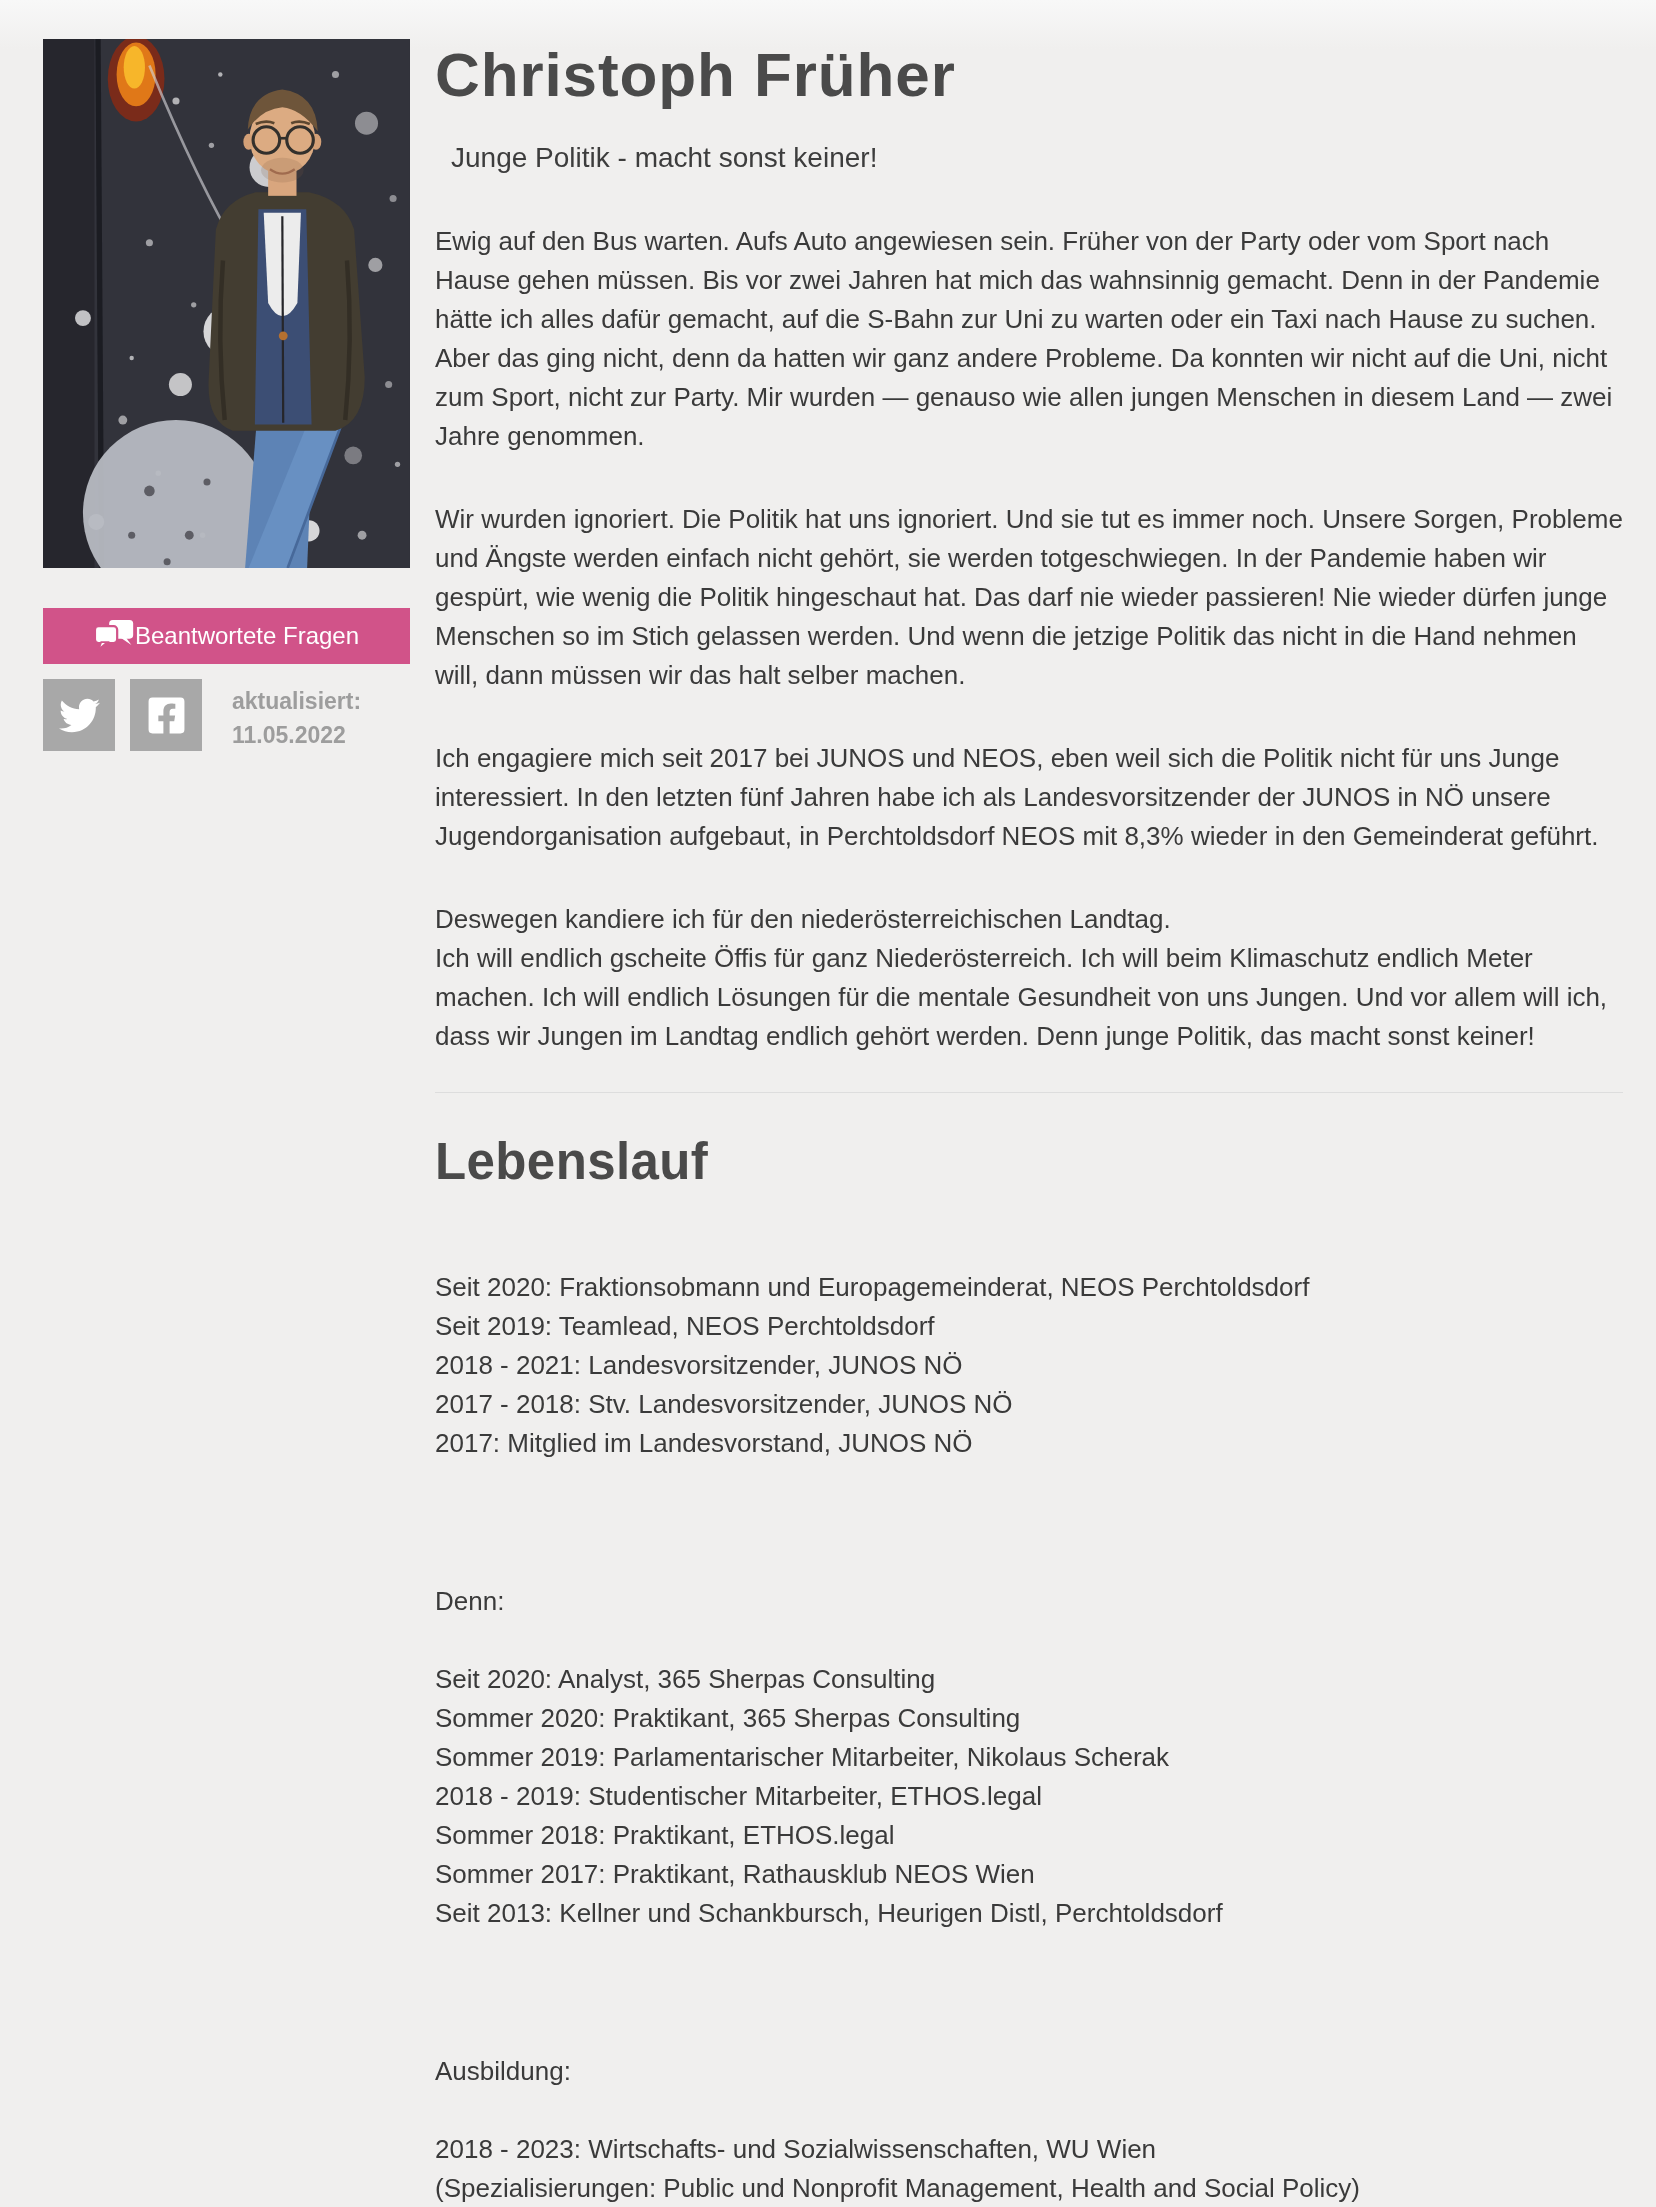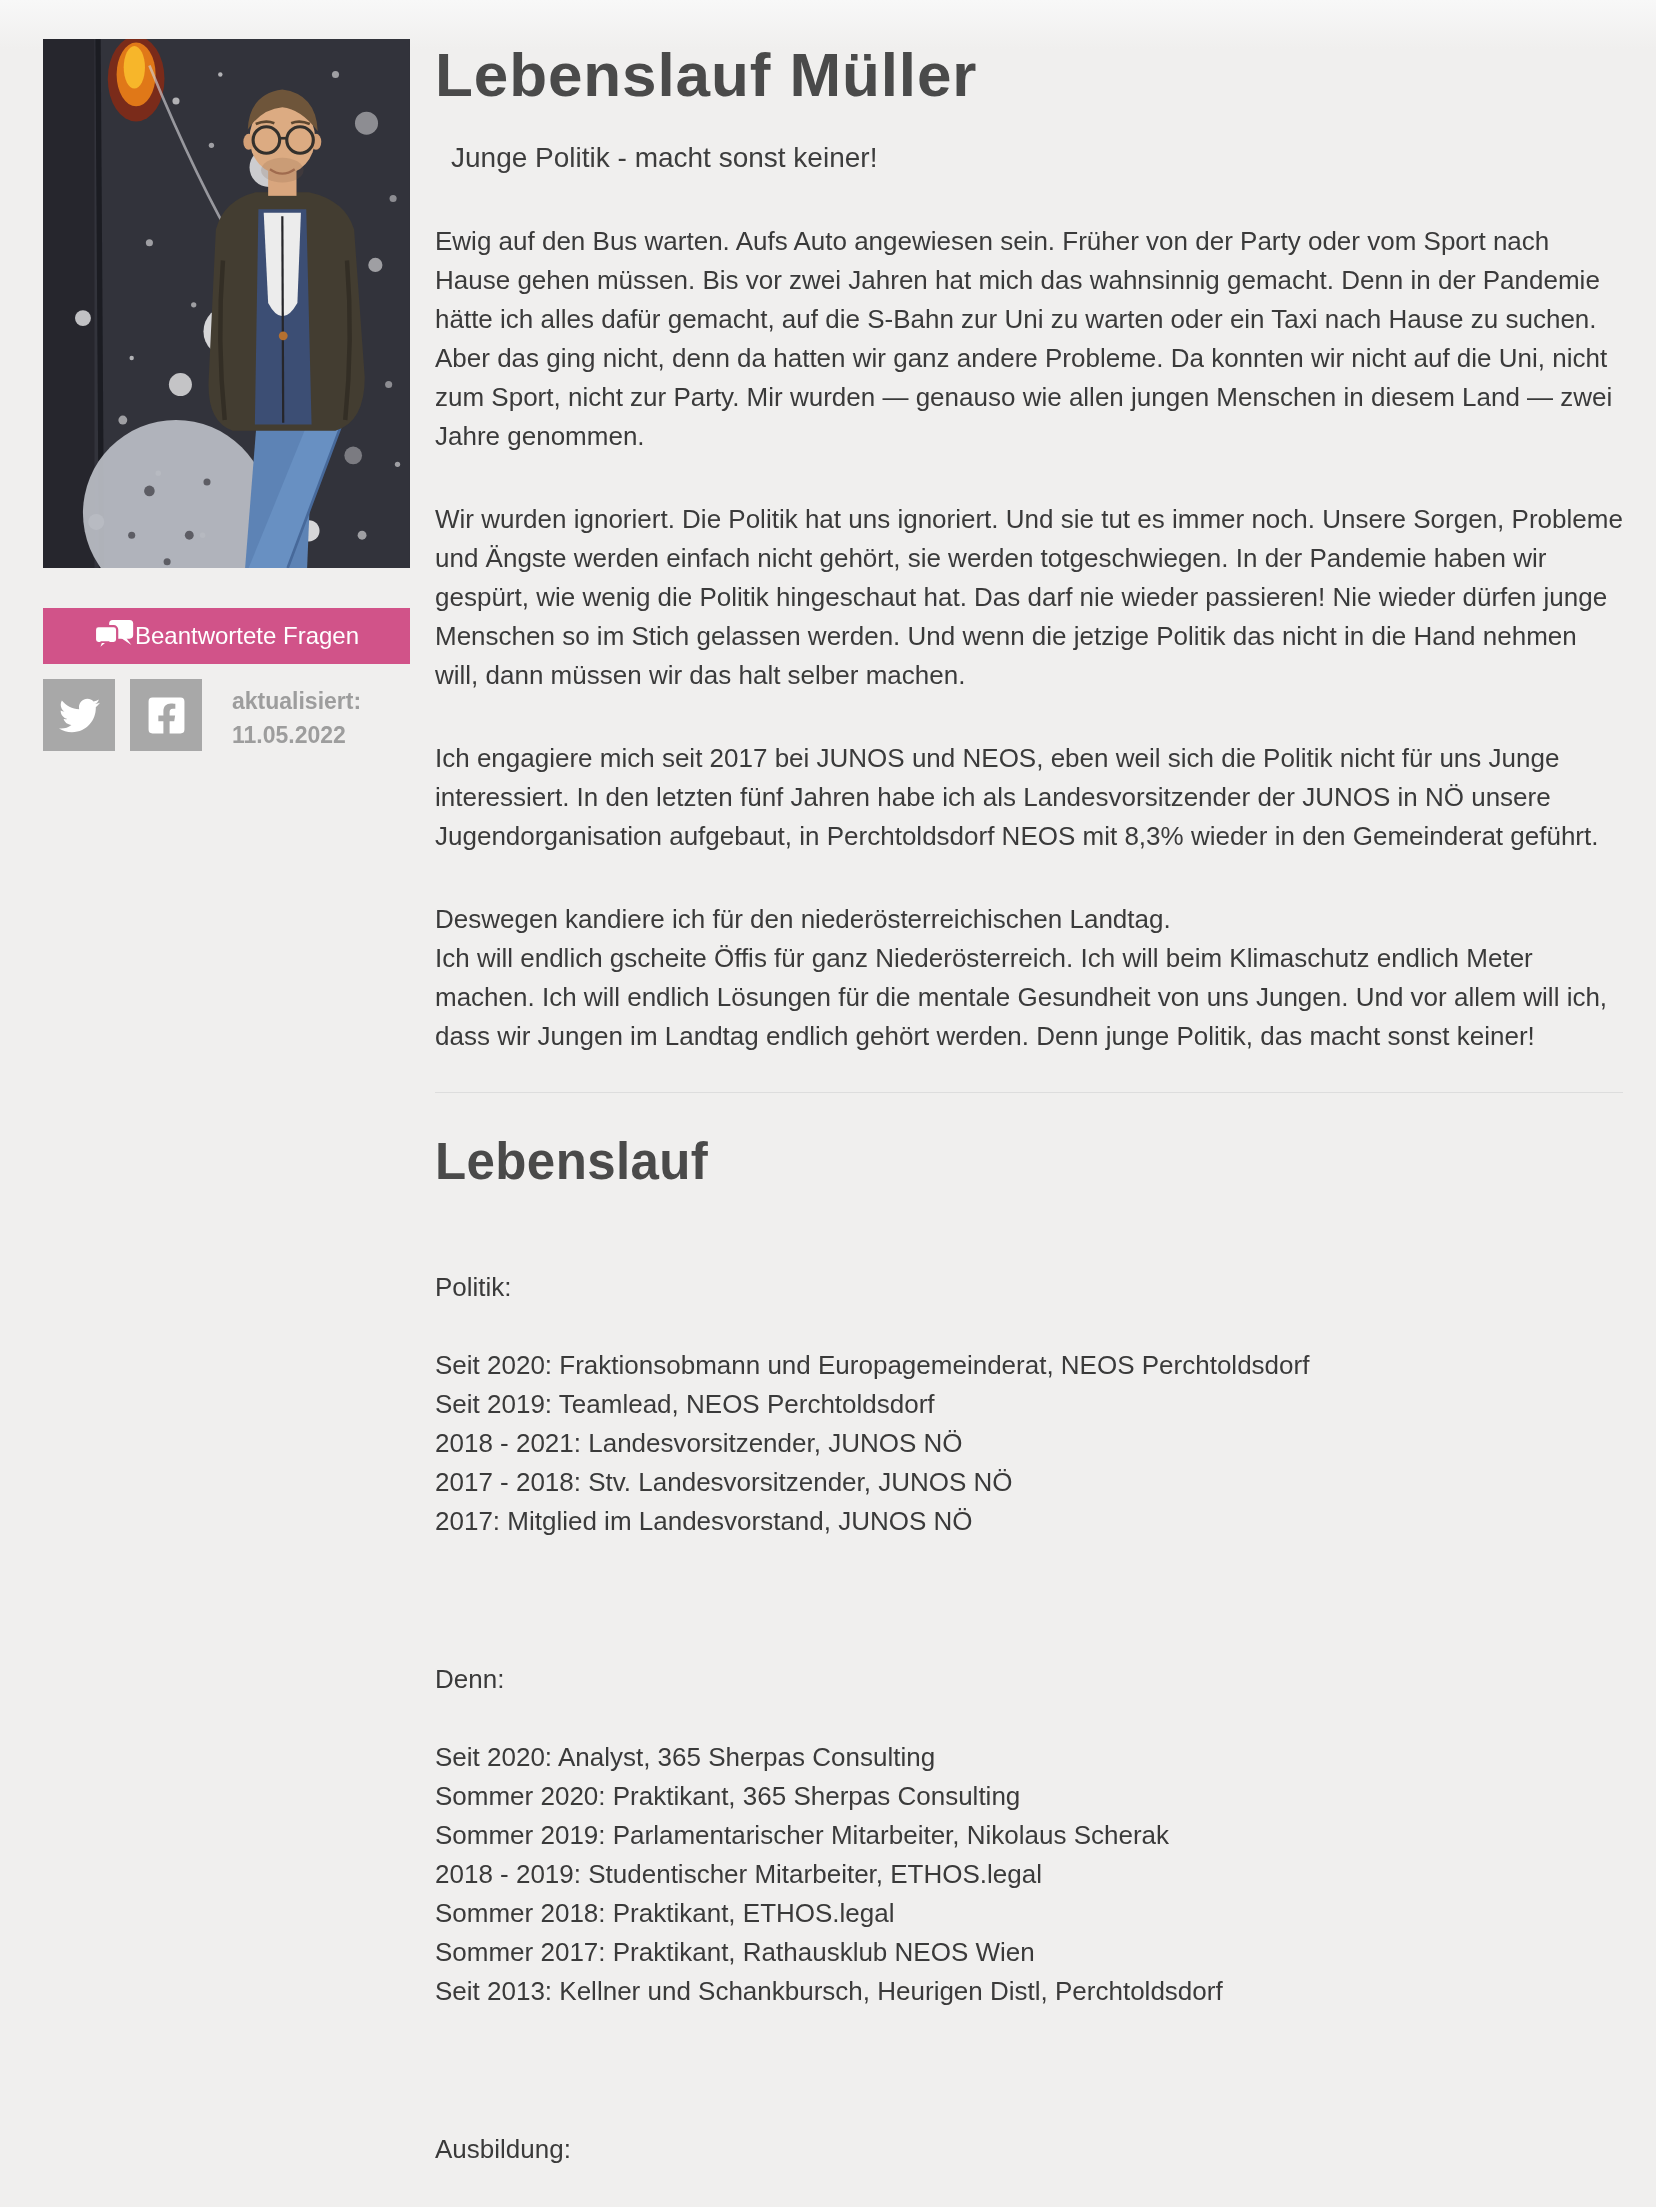--- a/index.html
+++ b/index.html
@@ -232,37 +232,36 @@
           </span>
         </div>
         <div class="updated">
           <span style="display:block;">aktualisiert:</span>
           <span style="display:block;">11.05.2022</span>
         </div>
       </div>
     </div>
 
     <div class="main">
-      <h1>Lebenslauf Müller</h1>
+      <h1>Christoph Früher</h1>
       <p class="subtitle">Junge Politik - macht sonst keiner!</p>
 
       <div class="about">
         <p>Ewig auf den Bus warten. Aufs Auto angewiesen sein. Früher von der Party oder vom Sport nach Hause gehen müssen. Bis vor zwei Jahren hat mich das wahnsinnig gemacht. Denn in der Pandemie hätte ich alles dafür gemacht, auf die S-Bahn zur Uni zu warten oder ein Taxi nach Hause zu suchen. Aber das ging nicht, denn da hatten wir ganz andere Probleme. Da konnten wir nicht auf die Uni, nicht zum Sport, nicht zur Party. Mir wurden — genauso wie allen jungen Menschen in diesem Land — zwei Jahre genommen.</p>
         <p>Wir wurden ignoriert. Die Politik hat uns ignoriert. Und sie tut es immer noch. Unsere Sorgen, Probleme und Ängste werden einfach nicht gehört, sie werden totgeschwiegen. In der Pandemie haben wir gespürt, wie wenig die Politik hingeschaut hat. Das darf nie wieder passieren! Nie wieder dürfen junge Menschen so im Stich gelassen werden. Und wenn die jetzige Politik das nicht in die Hand nehmen will, dann müssen wir das halt selber machen.</p>
         <p>Ich engagiere mich seit 2017 bei JUNOS und NEOS, eben weil sich die Politik nicht für uns Junge interessiert. In den letzten fünf Jahren habe ich als Landesvorsitzender der JUNOS in NÖ unsere Jugendorganisation aufgebaut, in Perchtoldsdorf NEOS mit 8,3% wieder in den Gemeinderat geführt.</p>
         <p>Deswegen kandiere ich für den niederösterreichischen Landtag.
 Ich will endlich gscheite Öffis für ganz Niederösterreich. Ich will beim Klimaschutz endlich Meter machen. Ich will endlich Lösungen für die mentale Gesundheit von uns Jungen. Und vor allem will ich, dass wir Jungen im Landtag endlich gehört werden. Denn junge Politik, das macht sonst keiner!</p>
       </div>
 
       <hr class="divider">
 
       <h2>Lebenslauf</h2>
 
       <div class="cv-section">
-        <span class="cv-title">Politik:</span>
         <span class="cv-items">Seit 2020: Fraktionsobmann und Europagemeinderat, NEOS Perchtoldsdorf
 Seit 2019: Teamlead, NEOS Perchtoldsdorf
 2018 - 2021: Landesvorsitzender, JUNOS NÖ
 2017 - 2018: Stv. Landesvorsitzender, JUNOS NÖ
 2017: Mitglied im Landesvorstand, JUNOS NÖ</span>
       </div>
       <div class="cv-section">
         <span class="cv-title">Denn:</span>
         <span class="cv-items">Seit 2020: Analyst, 365 Sherpas Consulting
 Sommer 2020: Praktikant, 365 Sherpas Consulting

